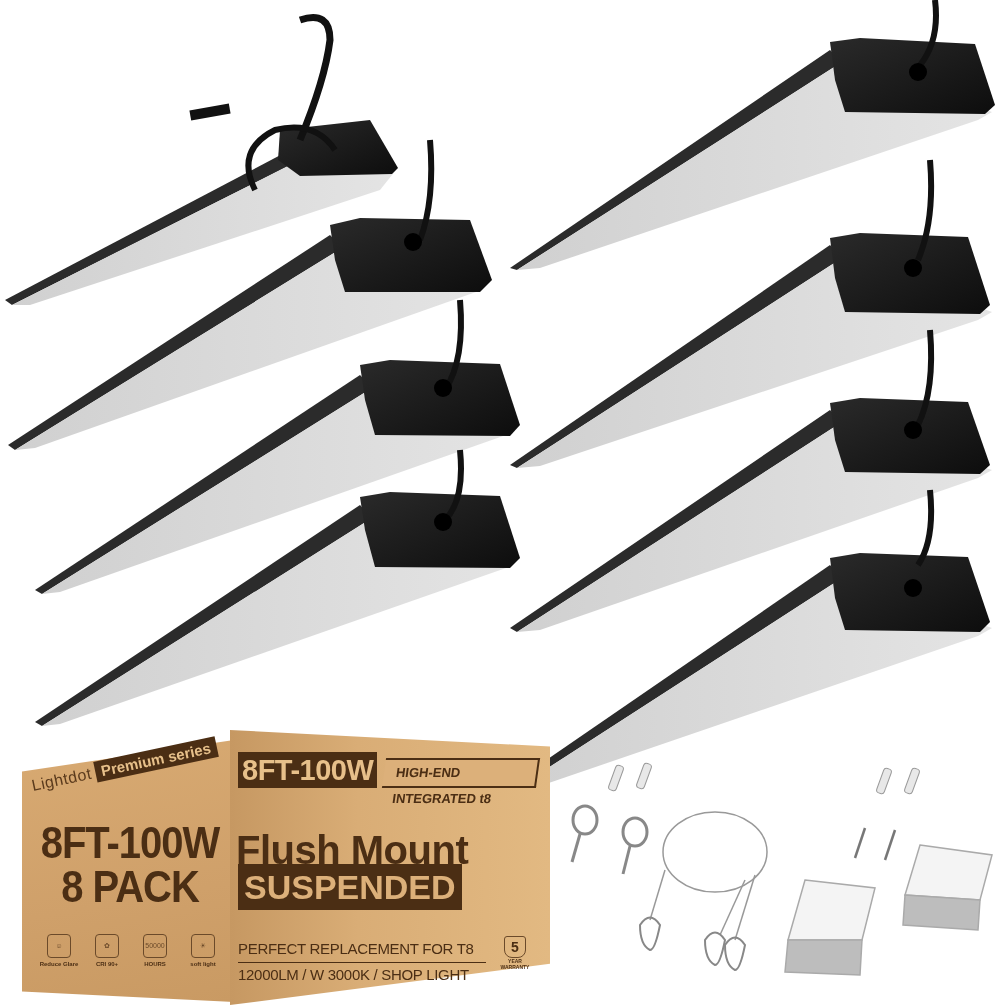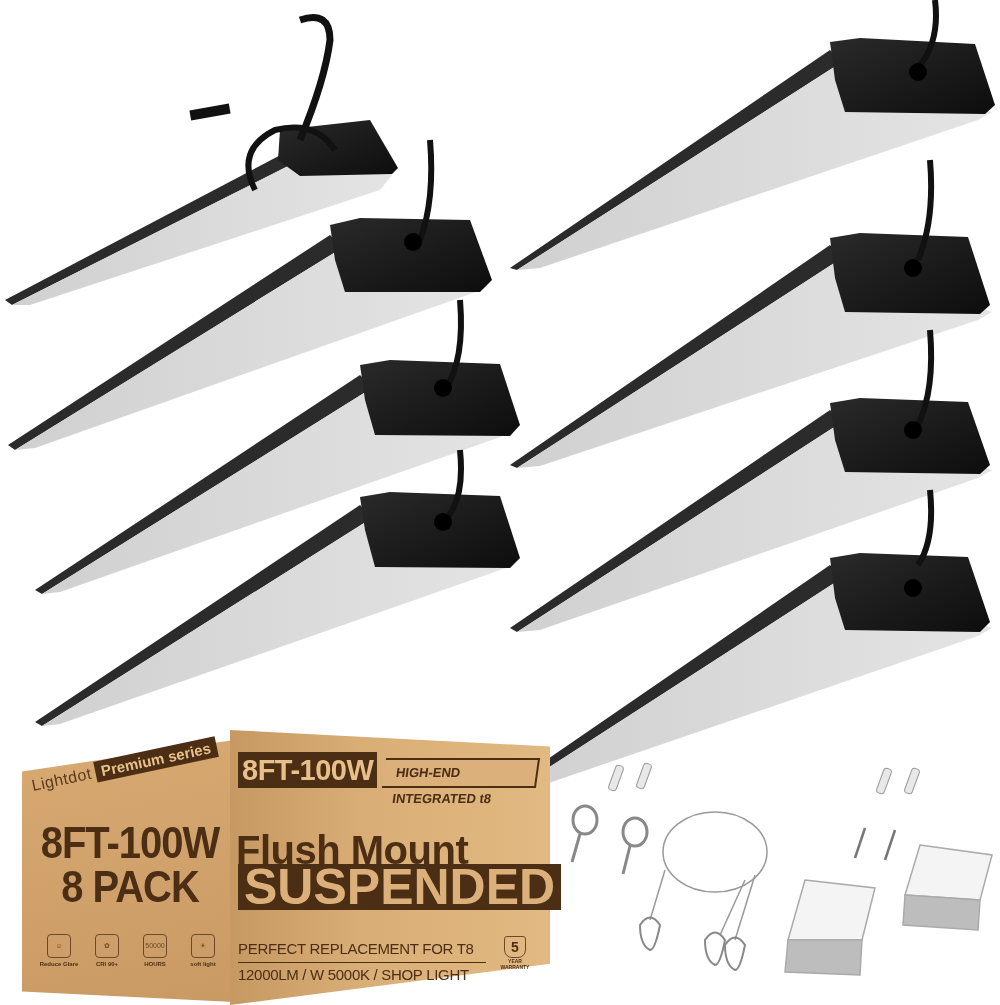--- a/index.html
+++ b/index.html
@@ -23,21 +23,21 @@
   .left-title .l1 { font-size:40px; line-height:44px; letter-spacing:-1px; transform:scaleY(1.12); }
   .left-title .l2 { font-size:40px; line-height:44px; letter-spacing:-1px; transform:scaleY(1.12); }
   .icons-row { position:absolute; left:42px; top:934px; display:flex; gap:14px; }
   .ico { width:34px; display:flex; flex-direction:column; align-items:center; }
   .ico .glyph { width:22px; height:22px; border:1.5px solid #6b4a2a; border-radius:4px; display:flex; align-items:center; justify-content:center; font-size:7px; color:#6b4a2a; line-height:8px; text-align:center; }
   .ico .cap { font-size:6px; color:#4b2e14; margin-top:3px; text-align:center; font-weight:bold; white-space:nowrap; }
   .top-band { position:absolute; left:238px; top:752px; width:300px; height:40px; }
   .top-band .dark { position:absolute; left:0; top:0; height:36px; background:#4b2e14; color:#e7c08a; font-weight:bold; font-size:29px; padding:0 4px; line-height:36px; letter-spacing:-0.5px; }
   .top-band .light { position:absolute; left:146px; top:6px; right:0; height:26px; border:2px solid #4b2e14; border-left:none; color:#4b2e14; font-size:13px; line-height:26px; padding-left:12px; font-weight:bold; transform:skewX(-8deg); background:#dcb07a; }
   .flush { position:absolute; left:236px; top:812px; color:#4b2e14; font-weight:bold; font-size:40px; letter-spacing:-0.5px;margin-top:16px; }
-  .susp { position:absolute; left:238px; top:864px; background:#4b2e14; color:#dcb07a; font-weight:bold; font-size:50px; padding:0 6px; line-height:46px; letter-spacing:0px; }
+  .susp { position:absolute; left:238px; top:864px; background:#4b2e14; color:#dcb07a; font-weight:bold; font-size:34px; padding:0 6px; line-height:46px; letter-spacing:0px; }
   .perfect { position:absolute; left:238px; top:940px; color:#4b2e14; font-size:15px; letter-spacing:-0.3px;text-align:right; }
   .divider { position:absolute; left:238px; top:962px; width:248px; height:1px; background:#4b2e14; }
   .specs { position:absolute; left:238px; top:966px; color:#4b2e14; font-size:15px; letter-spacing:-0.3px; }
   .warranty { position:absolute; left:500px; top:936px; width:30px; height:36px; display:flex; flex-direction:column; align-items:center; color:#4b2e14; }
   .warranty .shield { width:20px; height:20px; border:1.5px solid #6b4a2a; border-radius:3px 3px 8px 8px; display:flex; align-items:center; justify-content:center; font-weight:bold; font-size:14px; }
   .warranty .w1, .warranty .w2 { font-size:5px; line-height:6px; font-weight:bold; }
 </style>
 </head>
 <body>
 
@@ -191,21 +191,21 @@
 
   <div class="top-band">
     <div class="light">HIGH-END INTEGRATED t8</div>
     <div class="dark">8FT-100W</div>
   </div>
 
   <div class="flush">Flush Mount</div>
   <div class="susp">SUSPENDED</div>
   <div class="perfect">PERFECT REPLACEMENT FOR T8</div>
   <div class="divider"></div>
-  <div class="specs">12000LM / W 5000K / SHOP LIGHT</div>
+  <div class="specs">12000LM / W 3000K / SHOP LIGHT</div>
 
   <div class="warranty">
     <div class="shield">
         <span>5</span>
       </div>
     <div class="w1">YEAR</div>
     <div class="w2">WARRANTY</div>
   </div>
 </div>
 

